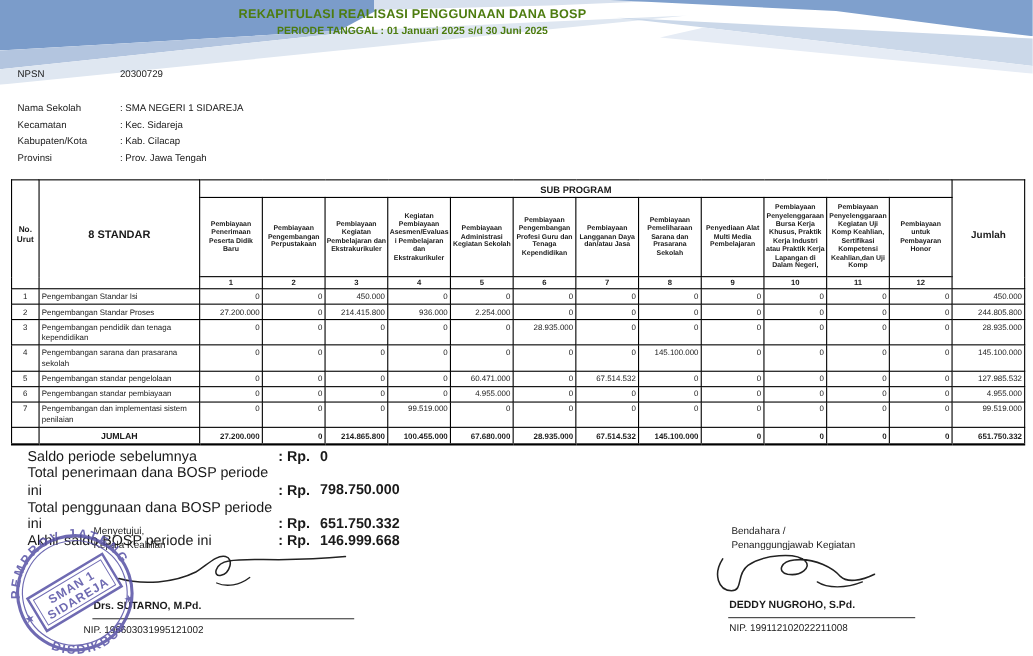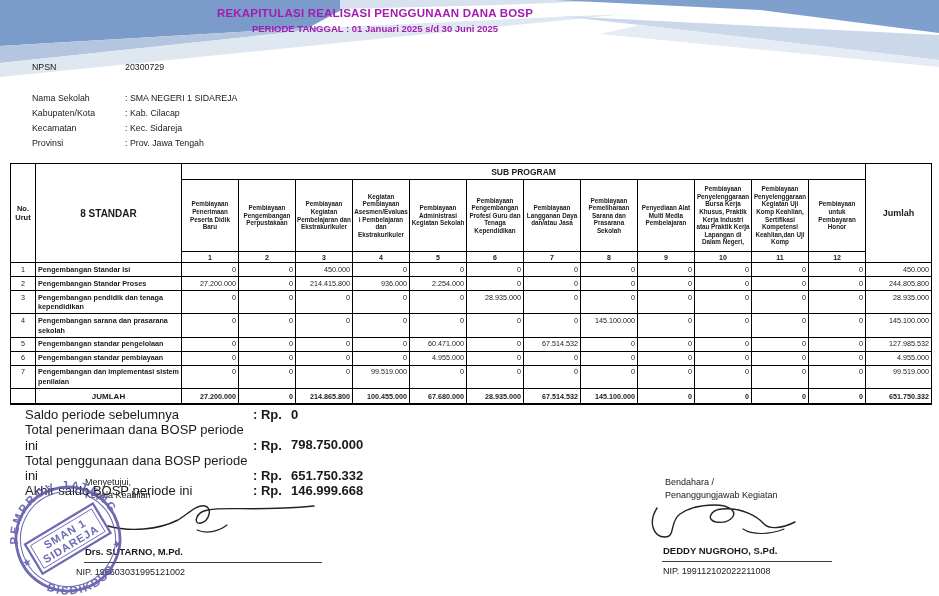--- a/index.html
+++ b/index.html
@@ -12,46 +12,46 @@
   .lh div { position:absolute; left:0; top:0; width:939px; height:90px; }
   .lh-a  { background:#7b9cca; clip-path:polygon(0 0, 360px 0, 308px 28px, 0 46px); }
   .lh-a2 { background:#d8e1ee; clip-path:polygon(340px 0, 620px 0, 500px 5px, 340px 9px); }
   .lh-d  { background:#7fa0cd; clip-path:polygon(555px 0, 939px 0, 939px 33px, 760px 10px); }
   .lh-b  { background:#b3c5df; clip-path:polygon(0 46px, 308px 28px, 340px 27px, 0 63px); }
   .lh-c  { background:#dfe7f1; clip-path:polygon(0 63px, 340px 27px, 625px 14px, 0 77px); }
   .lh-f  { background:#cbd8e9; clip-path:polygon(560px 16px, 939px 35px, 939px 60px, 640px 25px); }
   .lh-g  { background:#e6ecf5; clip-path:polygon(640px 25px, 939px 60px, 939px 67px, 600px 34px); }
 
   
-  .doc-header { position:absolute; left:0; top:7px; width:750px; text-align:center; color:#a21caf; }
+  .doc-header { position:absolute; left:0; top:7px; width:750px; text-align:center; color:#4d7c0f; }
   .doc-title   { font-size:11.5px; font-weight:bold; letter-spacing:.2px; margin-bottom:4px; }
   .doc-periode { font-size:9.5px;  font-weight:bold; margin-bottom:13px;text-align:center; }
   .doc-tahap   { font-size:9.5px;  font-weight:bold; }
 
   
-  .school-info { position:absolute; left:32px; top:60px; font-size:8.8px; }
+  .school-info { position:absolute; left:16px; top:60px; font-size:8.8px; }
   .info-row { line-height:15px; }
   .info-row:first-child { margin-bottom:16px; }
   .info-label { display:inline-block; width:93px; }
 
   
   .tbl-wrap { position:absolute; left:10px; top:163px; }
   table { border-collapse:collapse; table-layout:fixed; width:921px; }
   th, td { border:1px solid #000; overflow:hidden; }
   thead th { font-weight:bold; text-align:center; vertical-align:middle; word-wrap:break-word; }
   .th-group   { font-size:8.5px; height:16px; }
   .th-no      { font-size:7.5px; width:25px; }
   .th-standar { font-size:10px; }
   .th-jumlah  { font-size:9px; }
   .th-label   { font-size:6.3px; line-height:1.2; height:72px; padding:1px; }
   .th-num     { font-size:7px; height:11px; padding:0; }
   tbody td { font-size:7.2px; vertical-align:top; padding:1.5px 2px; line-height:1.35; }
   tbody tr { height:14px; }
   td.c-no    { text-align:center; }
-  td.c-label { text-align:left;font-weight:bold; }
+  td.c-label { text-align:left; }
   td.c-num   { text-align:right; }
   tfoot td { font-size:7.2px; font-weight:bold; padding:2px; border-bottom:2px solid #000; height:15px; vertical-align:middle; }
   tfoot td.f-label { text-align:center; font-size:8px; }
   tfoot td.c-num { text-align:right; }
 
   
   .summary { position:absolute; left:25px; top:407px; font-size:13px; }
   .sum-row { line-height:15.3px; }
   .sum-label { display:inline-block; width:228px; }
   .sum-rp { display:inline-block; width:38px; font-weight:bold; }
@@ -94,22 +94,22 @@
   </div>
 
   <div class="doc-header">
     <div class="doc-title">REKAPITULASI REALISASI PENGGUNAAN DANA BOSP</div>
     <div class="doc-periode">PERIODE TANGGAL : 01 Januari 2025 s/d 30 Juni 2025</div>
   </div>
 
   <div class="school-info">
       <div class="info-row"><span class="info-label">NPSN</span><span class="info-value">20300729</span></div>
       <div class="info-row"><span class="info-label">Nama Sekolah</span><span class="info-value">: SMA NEGERI 1 SIDAREJA</span></div>
+      <div class="info-row"><span class="info-label">Kecamatan</span><span class="info-value">: Kec. Sidareja</span></div>
       <div class="info-row"><span class="info-label">Kabupaten/Kota</span><span class="info-value">: Kab. Cilacap</span></div>
-      <div class="info-row"><span class="info-label">Kecamatan</span><span class="info-value">: Kec. Sidareja</span></div>
       <div class="info-row"><span class="info-label">Provinsi</span><span class="info-value">: Prov. Jawa Tengah</span></div>
     </div>
 
   <div class="tbl-wrap">
     <table>
       <colgroup>
           <col style="width: 25px;">
           <col style="width: 146px;">
           <col style="width: 57px;">
           <col style="width: 57px;">

